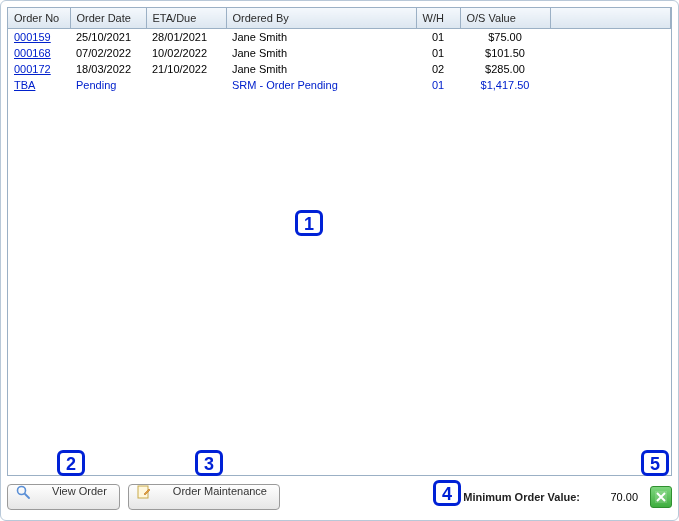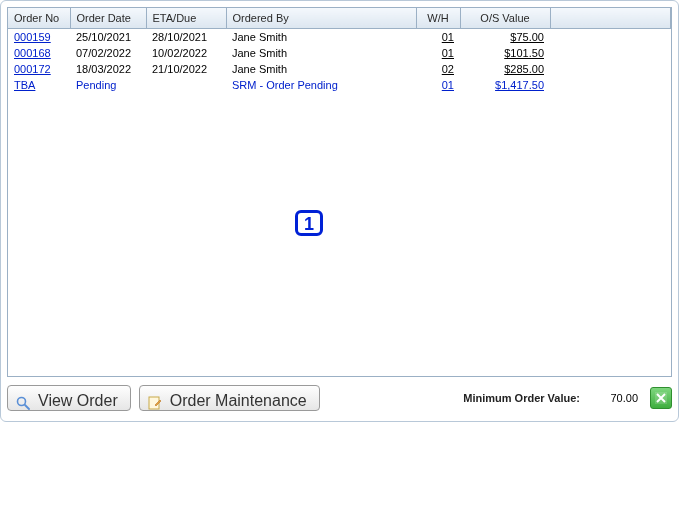--- a/index.html
+++ b/index.html
@@ -4,21 +4,21 @@
 <style>
   * { box-sizing: border-box; }
   html, body {
     margin: 0; padding: 0;
     font-family: Tahoma, Arial, sans-serif;
     font-size: 11px;
     background: #fff;
     color: #000;
   }
   .window {
-    width: 679px; height: 422px;
+    width: 679px; height: 521px;
     position: relative;
     background: #fff;
     border: 1px solid #b8c8d8;
     border-radius: 6px;
     padding: 6px;
   }
   .panel {
     position: absolute;
     left: 6px; right: 6px; top: 6px; bottom: 44px;
     border: 1px solid #9bb0c5;
@@ -34,60 +34,60 @@
     background: linear-gradient(#f4f8fc, #dce6f0);
     border-right: 1px solid #9bb0c5;
     border-bottom: 1px solid #9bb0c5;
     font-weight: normal;
     text-align: left;
     padding: 4px 6px;
     color: #2a2a2a;
     white-space: nowrap;
     overflow: hidden;
   }
-  table.grid th.right { text-align: center; }
+  table.grid th.right { text-align: left; }
   table.grid td {
     padding: 2px 6px;
     white-space: nowrap;
     overflow: hidden;
     text-overflow: ellipsis;
     vertical-align: top;
   }
   table.grid td.link { color: #0020cc; text-decoration: underline; }
   table.grid tr.pending td { color: #0020cc; }
-  table.grid td.num { text-align: right; text-decoration: underline; }
+  table.grid td.num { text-align: center; }
   .col-orderno { width: 62px; }
   .col-date    { width: 76px; }
   .col-eta     { width: 80px; }
   .col-by      { width: 190px; }
   .col-wh      { width: 44px; text-align: right; }
   .col-osv     { width: 90px; text-align: right; }
   .col-pad     { width: auto; }
 
   .toolbar {
     position: absolute;
     left: 6px; right: 6px; bottom: 6px;
     height: 34px;
     display: flex;
     align-items: center;
     gap: 8px;
   }
   .btn {
     display: inline-flex;
-    align-items: flex-end;
-    gap: 8px;
+    align-items: flex-start;
+    gap: 22px;
     height: 26px;
     padding: 0 12px 0 8px;
     background: linear-gradient(#fefefe, #e6e6e6);
     border: 1px solid #9a9a9a;
     border-radius: 4px;
     color: #333;
     cursor: pointer;
     font-family: inherit;
-    font-size: 16px;
+    font-size: 11px;
   }
   .btn .ico { width: 14px; height: 14px; display:inline-flex; align-items:center; justify-content:center; }
   .spacer { flex: 1; }
   .minlabel { font-weight: bold; color: #222; margin-right: 6px; margin-left: 16px; }
   .minval { width: 48px; text-align: right; display:inline-block; padding-right:4px;}
   .xls {
     width: 22px; height: 22px;
     border: 1px solid #2f8f2f;
     border-radius: 3px;
     background: linear-gradient(#7ed67e,#3fae3f);
@@ -137,21 +137,21 @@
           <th>Ordered By</th>
           <th class="right">W/H</th>
           <th class="right">O/S Value</th>
           <th></th>
         </tr>
       </thead>
       <tbody id="rows">
           <tr>
             <td class="link">000159</td>
             <td>25/10/2021</td>
-            <td>28/10/2021</td>
+            <td>28/01/2021</td>
             <td>Jane Smith</td>
             <td class="num">01</td>
             <td class="num">$75.00</td>
             <td></td>
           </tr>
           <tr>
             <td class="link">000168</td>
             <td>07/02/2022</td>
             <td>10/02/2022</td>
             <td>Jane Smith</td>

